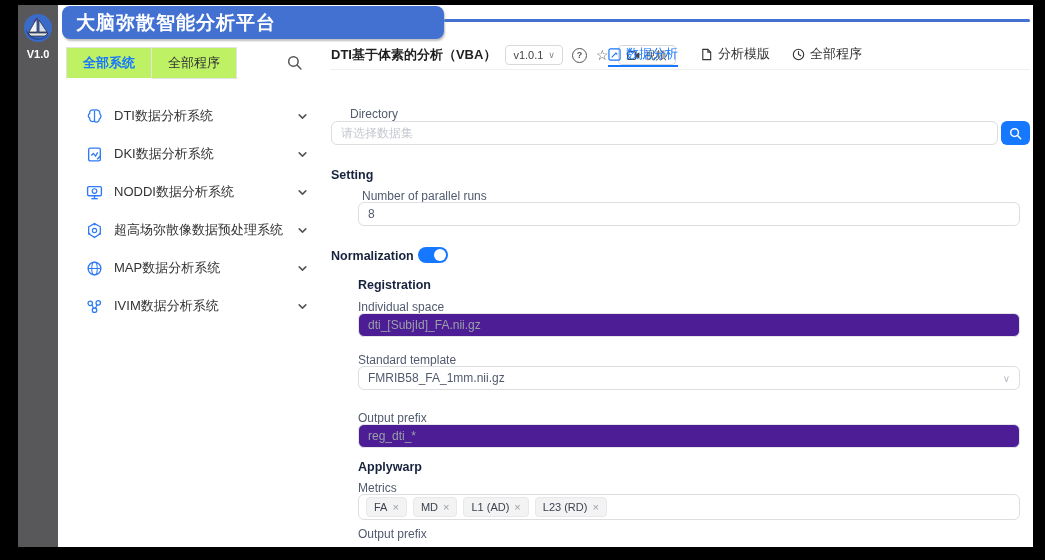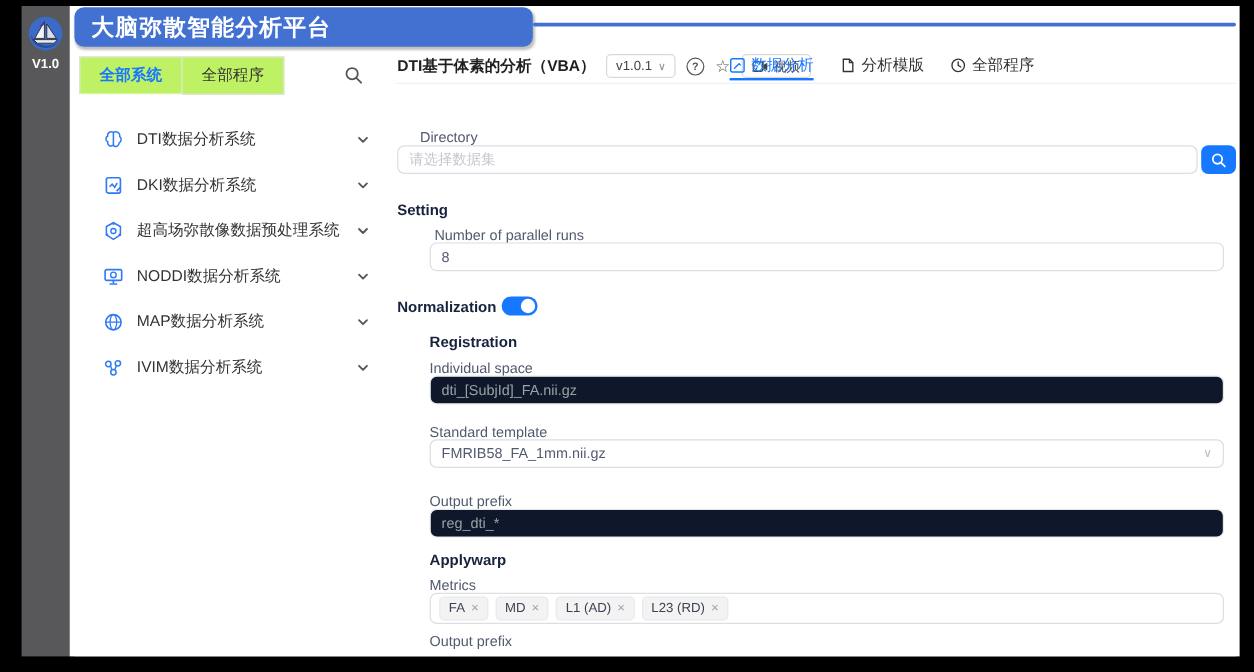--- a/index.html
+++ b/index.html
@@ -56,21 +56,21 @@
   .main-tab.active:after{content:"";position:absolute;left:0;right:0;bottom:0;height:2px;background:#1677ff;}
 
   
   .form{position:absolute;left:0;top:24px;right:0;bottom:0;}
   .flabel{position:absolute;font-size:12px;color:#515a6e;}
   .fheading{position:absolute;font-size:12.5px;font-weight:bold;color:#17233d;}
   .finput{position:absolute;height:24px;box-sizing:border-box;border:1px solid #dcdee2;border-radius:6px;
           font-size:12px;color:#515a6e;padding:0 9px;background:#fff;outline:none;
           font-family:"Liberation Sans","DejaVu Sans",sans-serif;}
   .finput::placeholder{color:#c5c8ce;}
-  .finput.disabled{background:#0f172a;color:#9aa0a6;border-color:#e4e6e9;}
+  .finput.disabled{background:#4c1d95;color:#9aa0a6;border-color:#e4e6e9;}
   .dir-row{position:absolute;left:1px;top:52px;width:699px;height:24px;display:flex;gap:3px;}
   .dir-row .finput{position:relative;flex:1;}
   .search-btn{width:29px;height:24px;background:#1677ff;border:none;border-radius:6px;color:#fff;
               display:flex;align-items:center;justify-content:center;cursor:pointer;flex:0 0 auto;}
   .fselect{position:absolute;height:24px;box-sizing:border-box;border:1px solid #dcdee2;border-radius:6px;
            font-size:12px;color:#515a6e;padding:0 9px;display:flex;align-items:center;cursor:pointer;background:#fff;}
   .fselect .schev{margin-left:auto;color:#b7bcc4;font-size:10px;}
   .toggle{position:absolute;width:30px;height:16px;border-radius:8px;background:#1677ff;cursor:pointer;}
   .toggle .knob{position:absolute;right:2px;top:2px;width:12px;height:12px;border-radius:50%;background:#fff;}
   .tags-box{position:absolute;box-sizing:border-box;border:1px solid #dcdee2;border-radius:6px;background:#fff;
@@ -142,44 +142,44 @@
             <span class="lbl">DKI数据分析系统</span>
             <span class="chev">
               <svg width="11" height="11" viewBox="0 0 10 10">
                 <polyline points="2,3.5 5,6.5 8,3.5" fill="none" stroke="currentColor" stroke-width="1.4" stroke-linecap="round" stroke-linejoin="round"></polyline>
               </svg>
             </span>
           </div>
           <div class="side-item">
             <span class="ic">
               <svg width="17" height="17" viewBox="0 0 16 16">
+                <rect x="1.5" y="2.5" width="13" height="8.5" rx="1.2" fill="none" stroke="currentColor" stroke-width="1.3"></rect>
+                <circle cx="8" cy="6.7" r="2.2" fill="none" stroke="currentColor" stroke-width="1.1"></circle>
+                <line x1="8" y1="11" x2="8" y2="13.5" stroke="currentColor" stroke-width="1.3"></line>
+                <line x1="5" y1="13.8" x2="11" y2="13.8" stroke="currentColor" stroke-width="1.3"></line>
+              </svg>
+            </span>
+            <span class="lbl">NODDI数据分析系统</span>
+            <span class="chev">
+              <svg width="11" height="11" viewBox="0 0 10 10">
+                <polyline points="2,3.5 5,6.5 8,3.5" fill="none" stroke="currentColor" stroke-width="1.4" stroke-linecap="round" stroke-linejoin="round"></polyline>
+              </svg>
+            </span>
+          </div>
+          <div class="side-item">
+            <span class="ic">
+              <svg width="17" height="17" viewBox="0 0 16 16">
                 <polygon points="8,1.5 13.5,4.5 13.5,11 8,14.5 2.5,11 2.5,4.5" fill="none" stroke="currentColor" stroke-width="1.2"></polygon>
                 <circle cx="8" cy="8" r="2" fill="none" stroke="currentColor" stroke-width="1.1"></circle>
                 <circle cx="8" cy="2.2" r="1" fill="currentColor"></circle>
                 <circle cx="3" cy="11" r="1" fill="currentColor"></circle>
                 <circle cx="13" cy="11" r="1" fill="currentColor"></circle>
               </svg>
             </span>
             <span class="lbl">超高场弥散像数据预处理系统</span>
-            <span class="chev">
-              <svg width="11" height="11" viewBox="0 0 10 10">
-                <polyline points="2,3.5 5,6.5 8,3.5" fill="none" stroke="currentColor" stroke-width="1.4" stroke-linecap="round" stroke-linejoin="round"></polyline>
-              </svg>
-            </span>
-          </div>
-          <div class="side-item">
-            <span class="ic">
-              <svg width="17" height="17" viewBox="0 0 16 16">
-                <rect x="1.5" y="2.5" width="13" height="8.5" rx="1.2" fill="none" stroke="currentColor" stroke-width="1.3"></rect>
-                <circle cx="8" cy="6.7" r="2.2" fill="none" stroke="currentColor" stroke-width="1.1"></circle>
-                <line x1="8" y1="11" x2="8" y2="13.5" stroke="currentColor" stroke-width="1.3"></line>
-                <line x1="5" y1="13.8" x2="11" y2="13.8" stroke="currentColor" stroke-width="1.3"></line>
-              </svg>
-            </span>
-            <span class="lbl">NODDI数据分析系统</span>
             <span class="chev">
               <svg width="11" height="11" viewBox="0 0 10 10">
                 <polyline points="2,3.5 5,6.5 8,3.5" fill="none" stroke="currentColor" stroke-width="1.4" stroke-linecap="round" stroke-linejoin="round"></polyline>
               </svg>
             </span>
           </div>
           <div class="side-item">
             <span class="ic">
               <svg width="17" height="17" viewBox="0 0 16 16">
                 <circle cx="8" cy="8" r="6" fill="none" stroke="currentColor" stroke-width="1.3"></circle>

